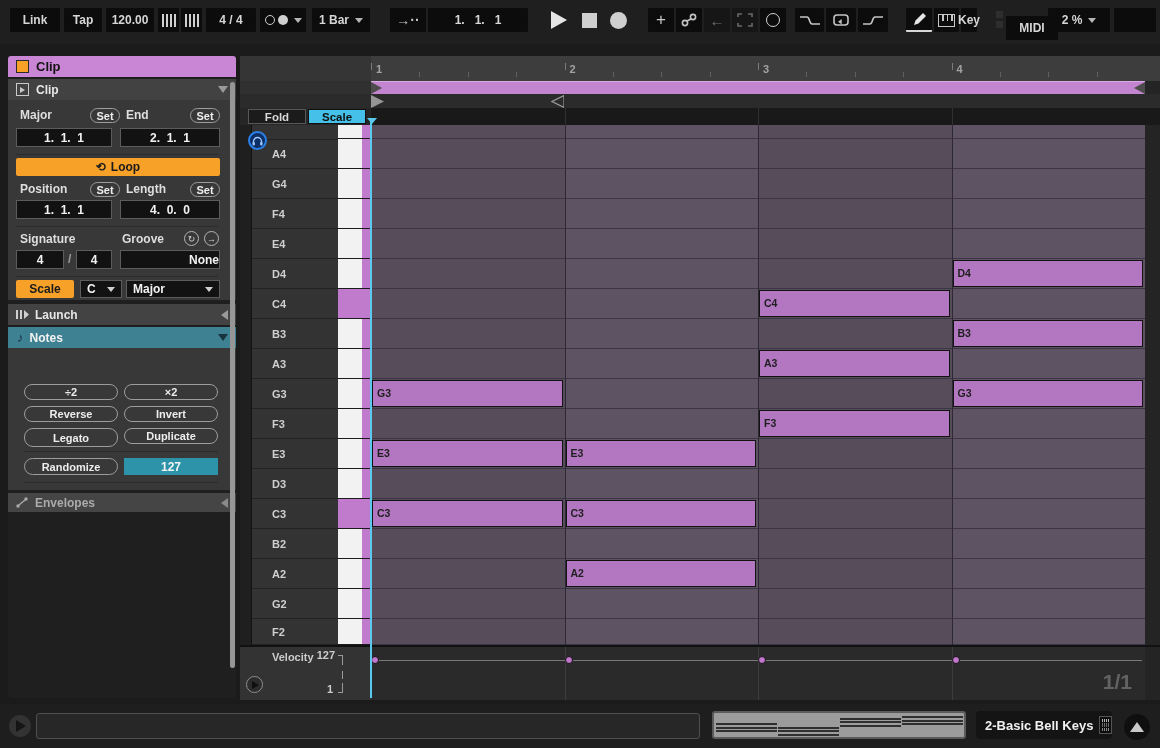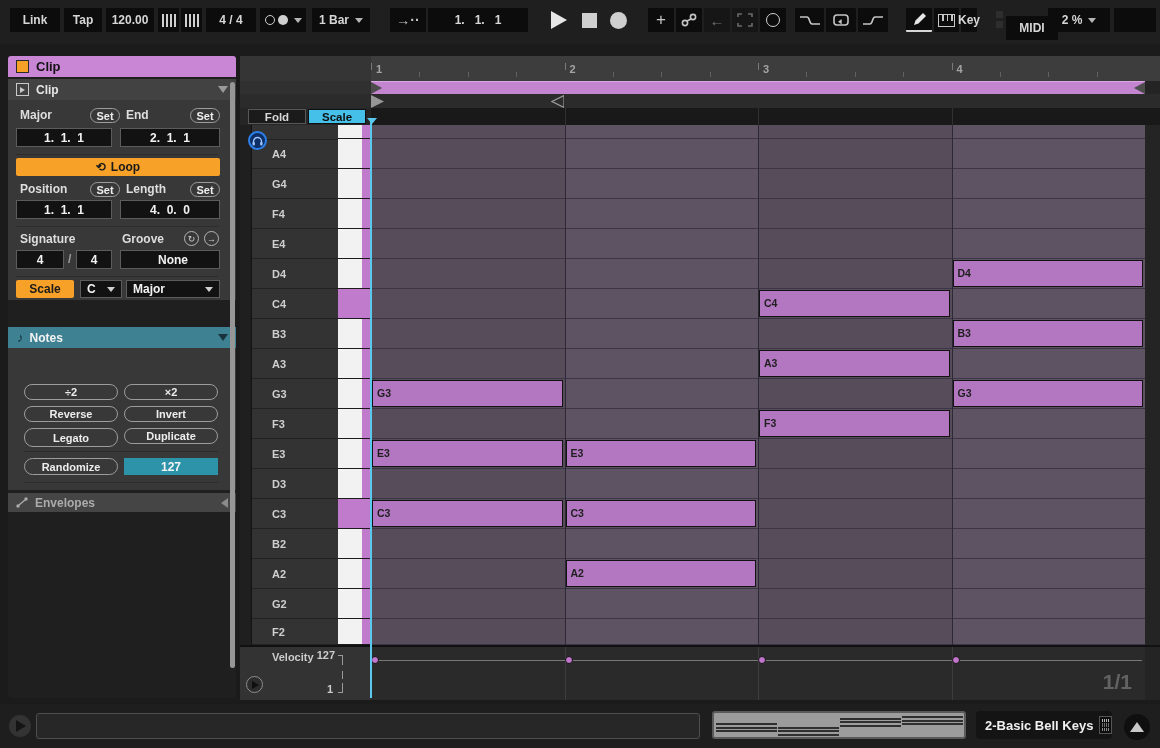--- a/index.html
+++ b/index.html
@@ -25,21 +25,21 @@
   .hdr{left:0;width:228px;height:21px;display:flex;align-items:center;font-size:12px;font-weight:700;color:#e6e6e6;}
   .hdr .tri-r{margin-left:auto;margin-right:8px;width:0;height:0;border-top:5px solid transparent;
       border-bottom:5px solid transparent;border-right:7px solid #9a9a9a;}
   .hdr .tri-d{margin-left:auto;margin-right:8px;width:0;height:0;border-left:5px solid transparent;
       border-right:5px solid transparent;border-top:7px solid #9a9a9a;}
   .lbl{position:absolute;font-size:12px;font-weight:700;color:#dedede;}
   .pill{position:absolute;height:15px;border:1px solid #9c9c9c;border-radius:9px;background:transparent;
       color:#ededed;font-size:11px;font-weight:700;display:flex;align-items:center;justify-content:center;box-sizing:border-box;}
   .vbox{position:absolute;height:19px;background:#121212;border:1px solid #5c5c5c;color:#f2f2f2;
       font-size:12px;font-weight:700;display:flex;align-items:center;justify-content:center;white-space:pre;box-sizing:border-box;}
-  .ddown{justify-content:center;padding-left:6px;}
+  .ddown{justify-content:flex-end;padding-left:6px;}
   .ddown .caret{margin-left:auto;margin-right:6px;width:0;height:0;border-left:4px solid transparent;
       border-right:4px solid transparent;border-top:5px solid #d0d0d0;}
   .orange{background:#f7a128;color:#1b1b1b;font-weight:700;}
   .divline{position:absolute;left:8px;width:202px;height:1px;background:#2c2c2c;}
   
   #editor{position:absolute;left:240px;top:56px;width:920px;height:644px;background:#242424;}
   .note{position:absolute;background:#b277c0;border:1px solid #131313;box-sizing:border-box;
         color:#1e1e1e;font-size:10.5px;font-weight:700;line-height:25px;padding-left:4px;overflow:hidden;}
   
   #bottombar{position:absolute;left:0;top:704px;width:1160px;height:44px;background:#1e1e1e;}
@@ -203,20 +203,29 @@
       <div class="divline" style="top:176px;"></div>
       <div class="p-abs orange" style="left:8px;top:180px;width:58px;height:18px;border-radius:2px;display:flex;align-items:center;justify-content:center;font-size:12px;">Scale</div>
       <div class="vbox ddown" style="left:72px;top:180px;width:42px;height:18px;">
         <span>C</span><span class="caret"></span>
       </div>
       <div class="vbox ddown" style="left:118px;top:180px;width:94px;height:18px;">
         <span>Major</span><span class="caret"></span>
       </div>
     </div>
 
+    <div class="hdr p-abs" style="top:248px;background:#434343;">
+      <svg width="13" height="11" style="margin:0 6px 0 8px;">
+        <rect x="0" y="1" width="2" height="9" fill="#cfcfcf"></rect>
+          <rect x="4" y="1" width="2" height="9" fill="#cfcfcf"></rect>
+        <path d="M8,1 l5,4.5 l-5,4.5 z" fill="#cfcfcf"></path>
+      </svg>
+      <span>Launch</span>
+      <span class="tri-r"></span>
+    </div>
 
     <div class="hdr p-abs" style="top:271px;background:#3e8193;color:#f2f2f2;">
       <span style="margin:0 6px 0 9px;color:#18333c;font-size:13px;">♪</span>
       <span>Notes</span>
       <span class="tri-d" style="border-top-color:#18333c;"></span>
     </div>
 
     <div class="p-abs" style="top:292px;left:0;width:228px;height:142px;background:#383838;">
       <span class="pill" style="left:16px;top:36px;width:94px;height:16px;">÷2</span>
       <span class="pill" style="left:116px;top:36px;width:94px;height:16px;">×2</span>

